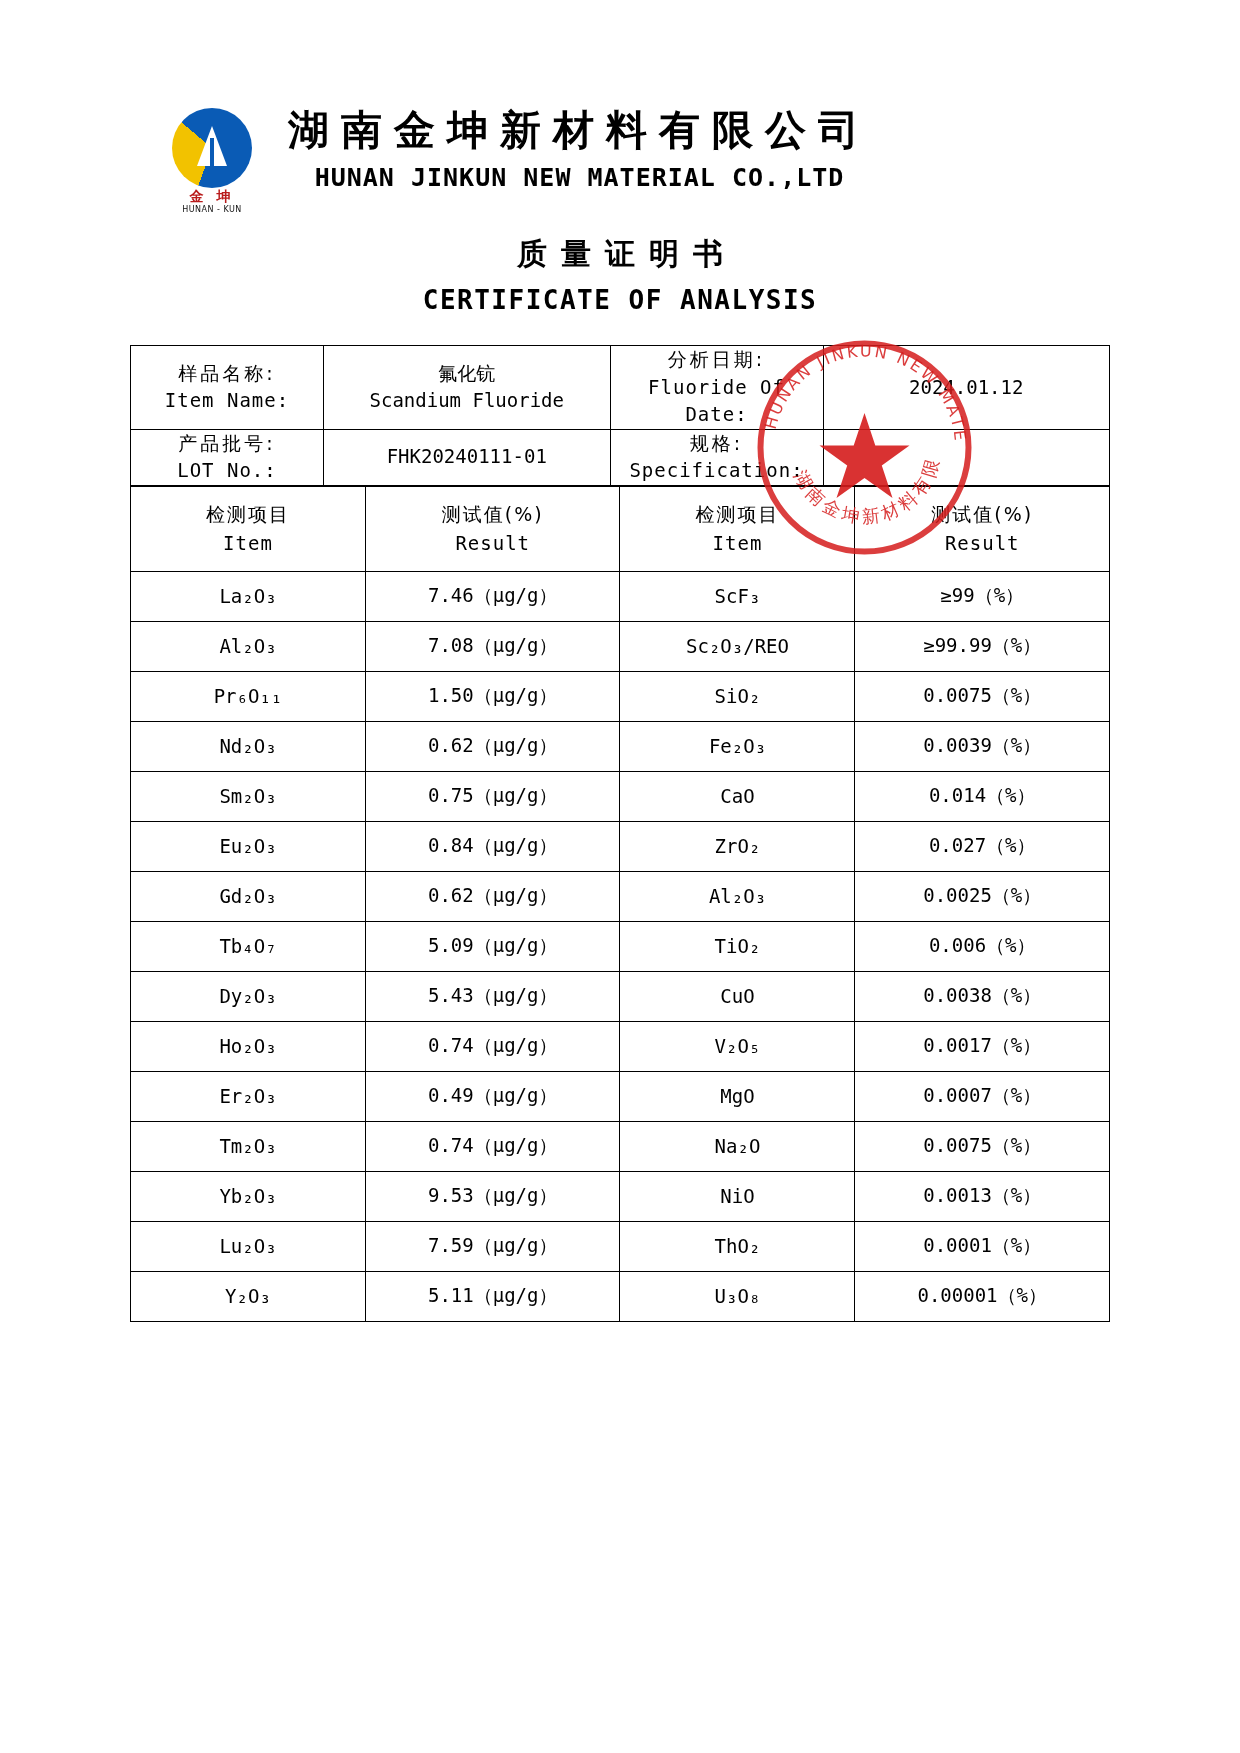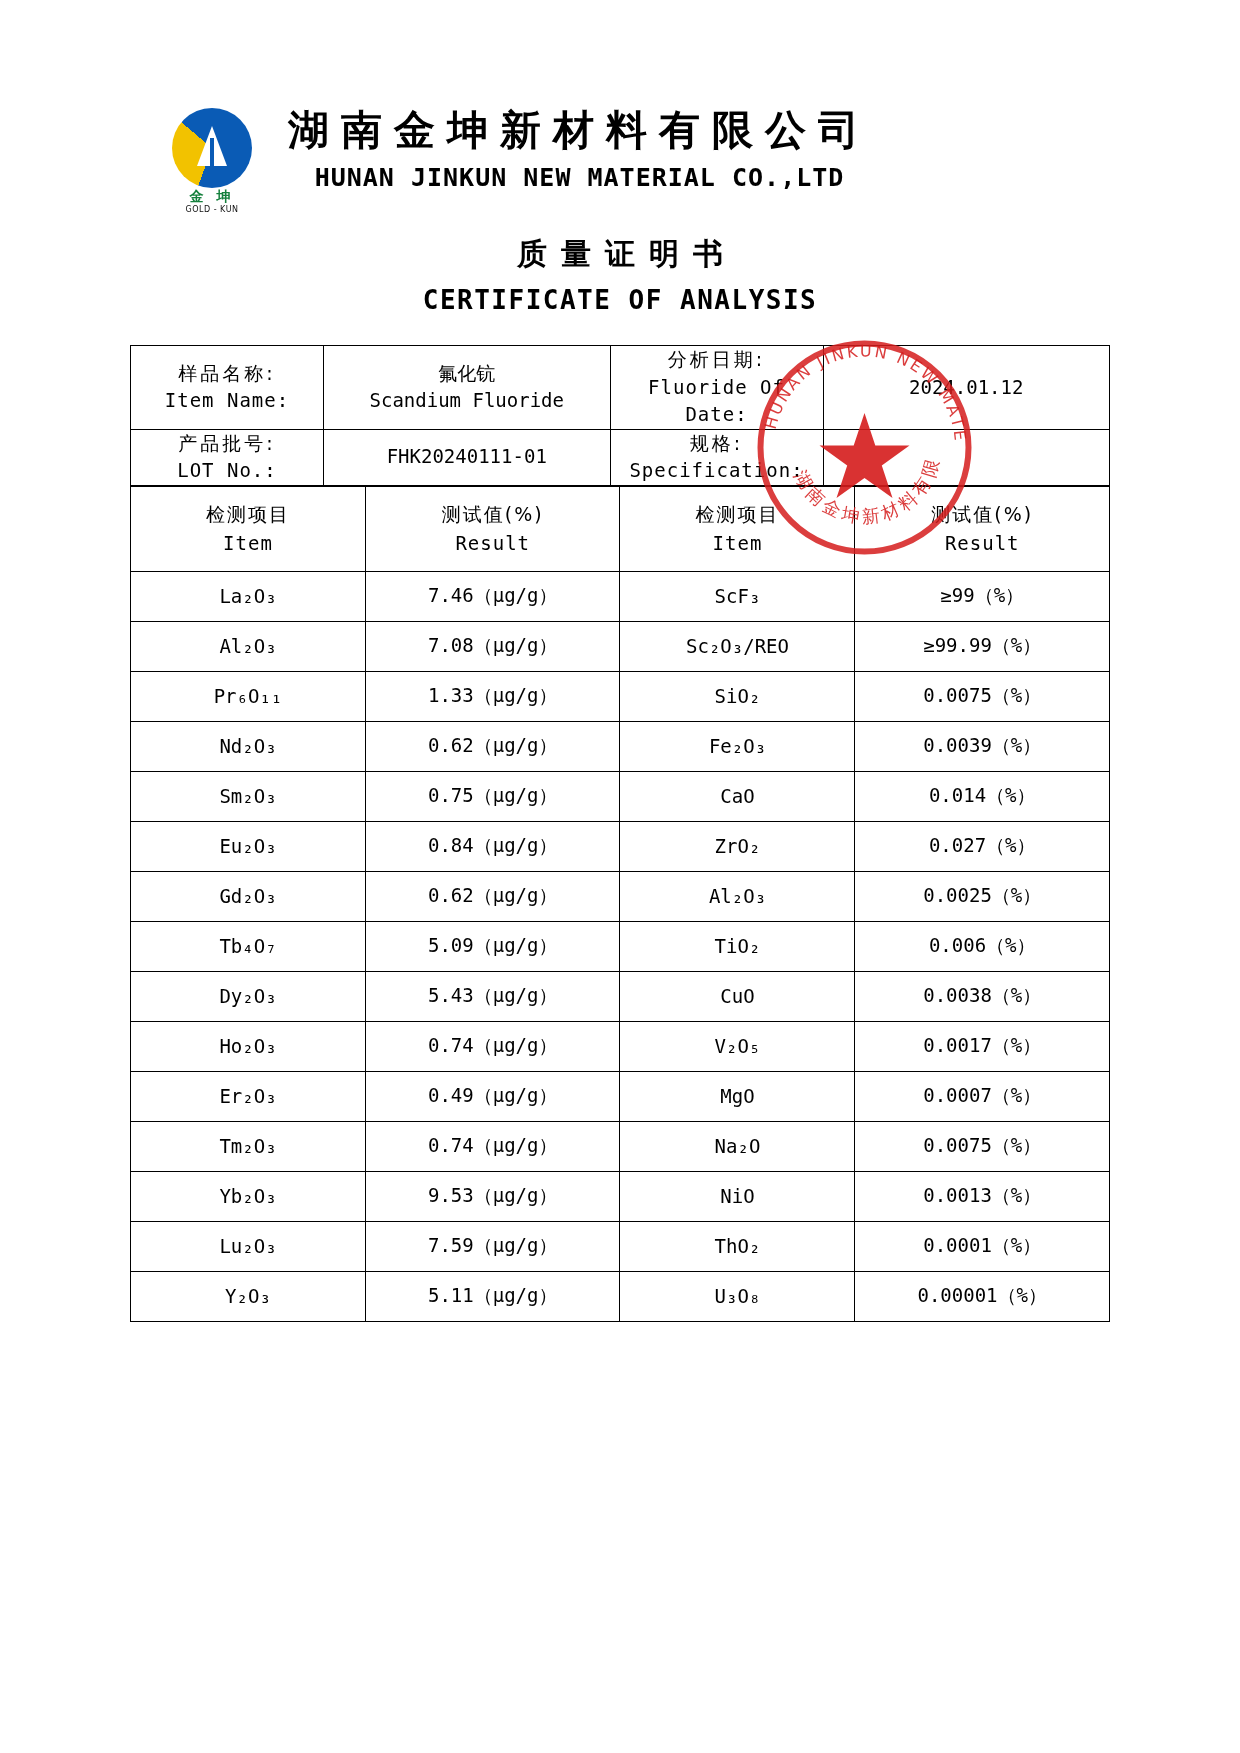--- a/index.html
+++ b/index.html
@@ -67,21 +67,21 @@
   }
   .logo-text-cn {
     position: absolute;
     left: 0;
     top: 80px;
     width: 108px;
     text-align: center;
     font-size: 14px;
     font-weight: bold;
     letter-spacing: 4px;
-    color: #15803d;
+    color: #b91c1c;
     font-family: "DejaVu Sans", sans-serif;
   }
   .logo-text-en {
     position: absolute;
     left: 0;
     top: 97px;
     width: 108px;
     text-align: center;
     font-size: 8px;
     letter-spacing: 0.5px;
@@ -235,21 +235,21 @@
 <body>
 
 <div class="page">
 
   <div class="header">
     <div class="logo">
       <div class="logo-inner"></div>
       <div class="logo-tri"></div>
       <div class="logo-stem"></div>
       <div class="logo-text-cn">金 坤</div>
-      <div class="logo-text-en">GOLD - KUN</div>
+      <div class="logo-text-en">HUNAN - KUN</div>
     </div>
     <div class="titles">
       <div class="company-cn">湖南金坤新材料有限公司</div>
       <div class="company-en">HUNAN JINKUN NEW MATERIAL CO.,LTD</div>
     </div>
   </div>
 
   <div class="doc-title-cn">质量证明书</div>
   <div class="doc-title-en">CERTIFICATE OF ANALYSIS</div>
 
@@ -321,21 +321,21 @@
           <td class="col-d">≥99（%）</td>
         </tr>
         <tr>
           <td class="col-a formula">Al₂O₃</td>
           <td class="col-b">7.08（μg/g）</td>
           <td class="col-c formula">Sc₂O₃/REO</td>
           <td class="col-d">≥99.99（%）</td>
         </tr>
         <tr>
           <td class="col-a formula">Pr₆O₁₁</td>
-          <td class="col-b">1.33（μg/g）</td>
+          <td class="col-b">1.50（μg/g）</td>
           <td class="col-c formula">SiO₂</td>
           <td class="col-d">0.0075（%）</td>
         </tr>
         <tr>
           <td class="col-a formula">Nd₂O₃</td>
           <td class="col-b">0.62（μg/g）</td>
           <td class="col-c formula">Fe₂O₃</td>
           <td class="col-d">0.0039（%）</td>
         </tr>
         <tr>

